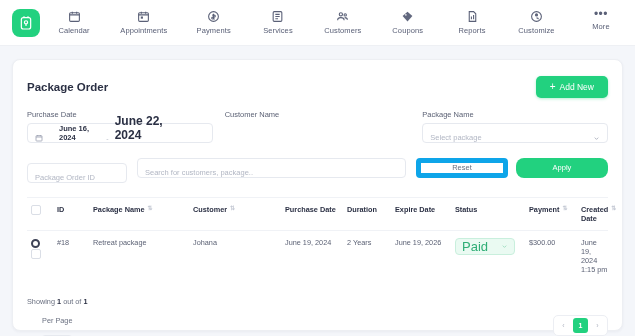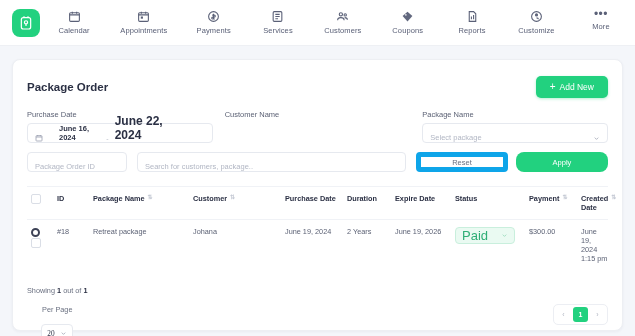--- a/index.html
+++ b/index.html
@@ -110,21 +110,21 @@
   .field.ph { color: #b2b7c4; }
   .daterange { justify-content: flex-start; gap: 6px; }
   .daterange .cal { width: 8px; height: 8px; color: #9aa0b0; flex:0 0 auto; }
   .daterange .d1 { font-weight: bold; font-size: 7.5px; color:#2b3044; margin-left:10px;}
   .daterange .sep { color: #b9bec9; margin: 0 auto; font-size: 7px;}
   .daterange .d2 { font-weight: bold; font-size: 12px; color:#2b3044; margin-right:24px;}
   .select { justify-content: space-between; cursor: pointer; }
   .chev { width: 7px; height: 7px; color: #9aa0b0; }
 
   .frow2 { display: flex; gap: 10px; margin-top: 9px; align-items: center; }
-  .f-id { width: 100px; flex: 0 0 100px; }
+  .f-id { width: 100px; flex: 0 0 100px; margin-top: 11px; }
   .f-search { flex: 1 1 auto; }
   .f-btns { display: flex; gap: 8px; flex: 0 0 auto; }
   .btn-reset {
     width: 92px; height: 20px;
     border: 5px solid #0ea5e9; background: #fff; border-radius: 4px;
     font-size: 7.5px; color: #6a7080; cursor: pointer;
     display:flex;align-items:center;justify-content:center;
   }
   .btn-apply {
     width: 92px; height: 20px;

